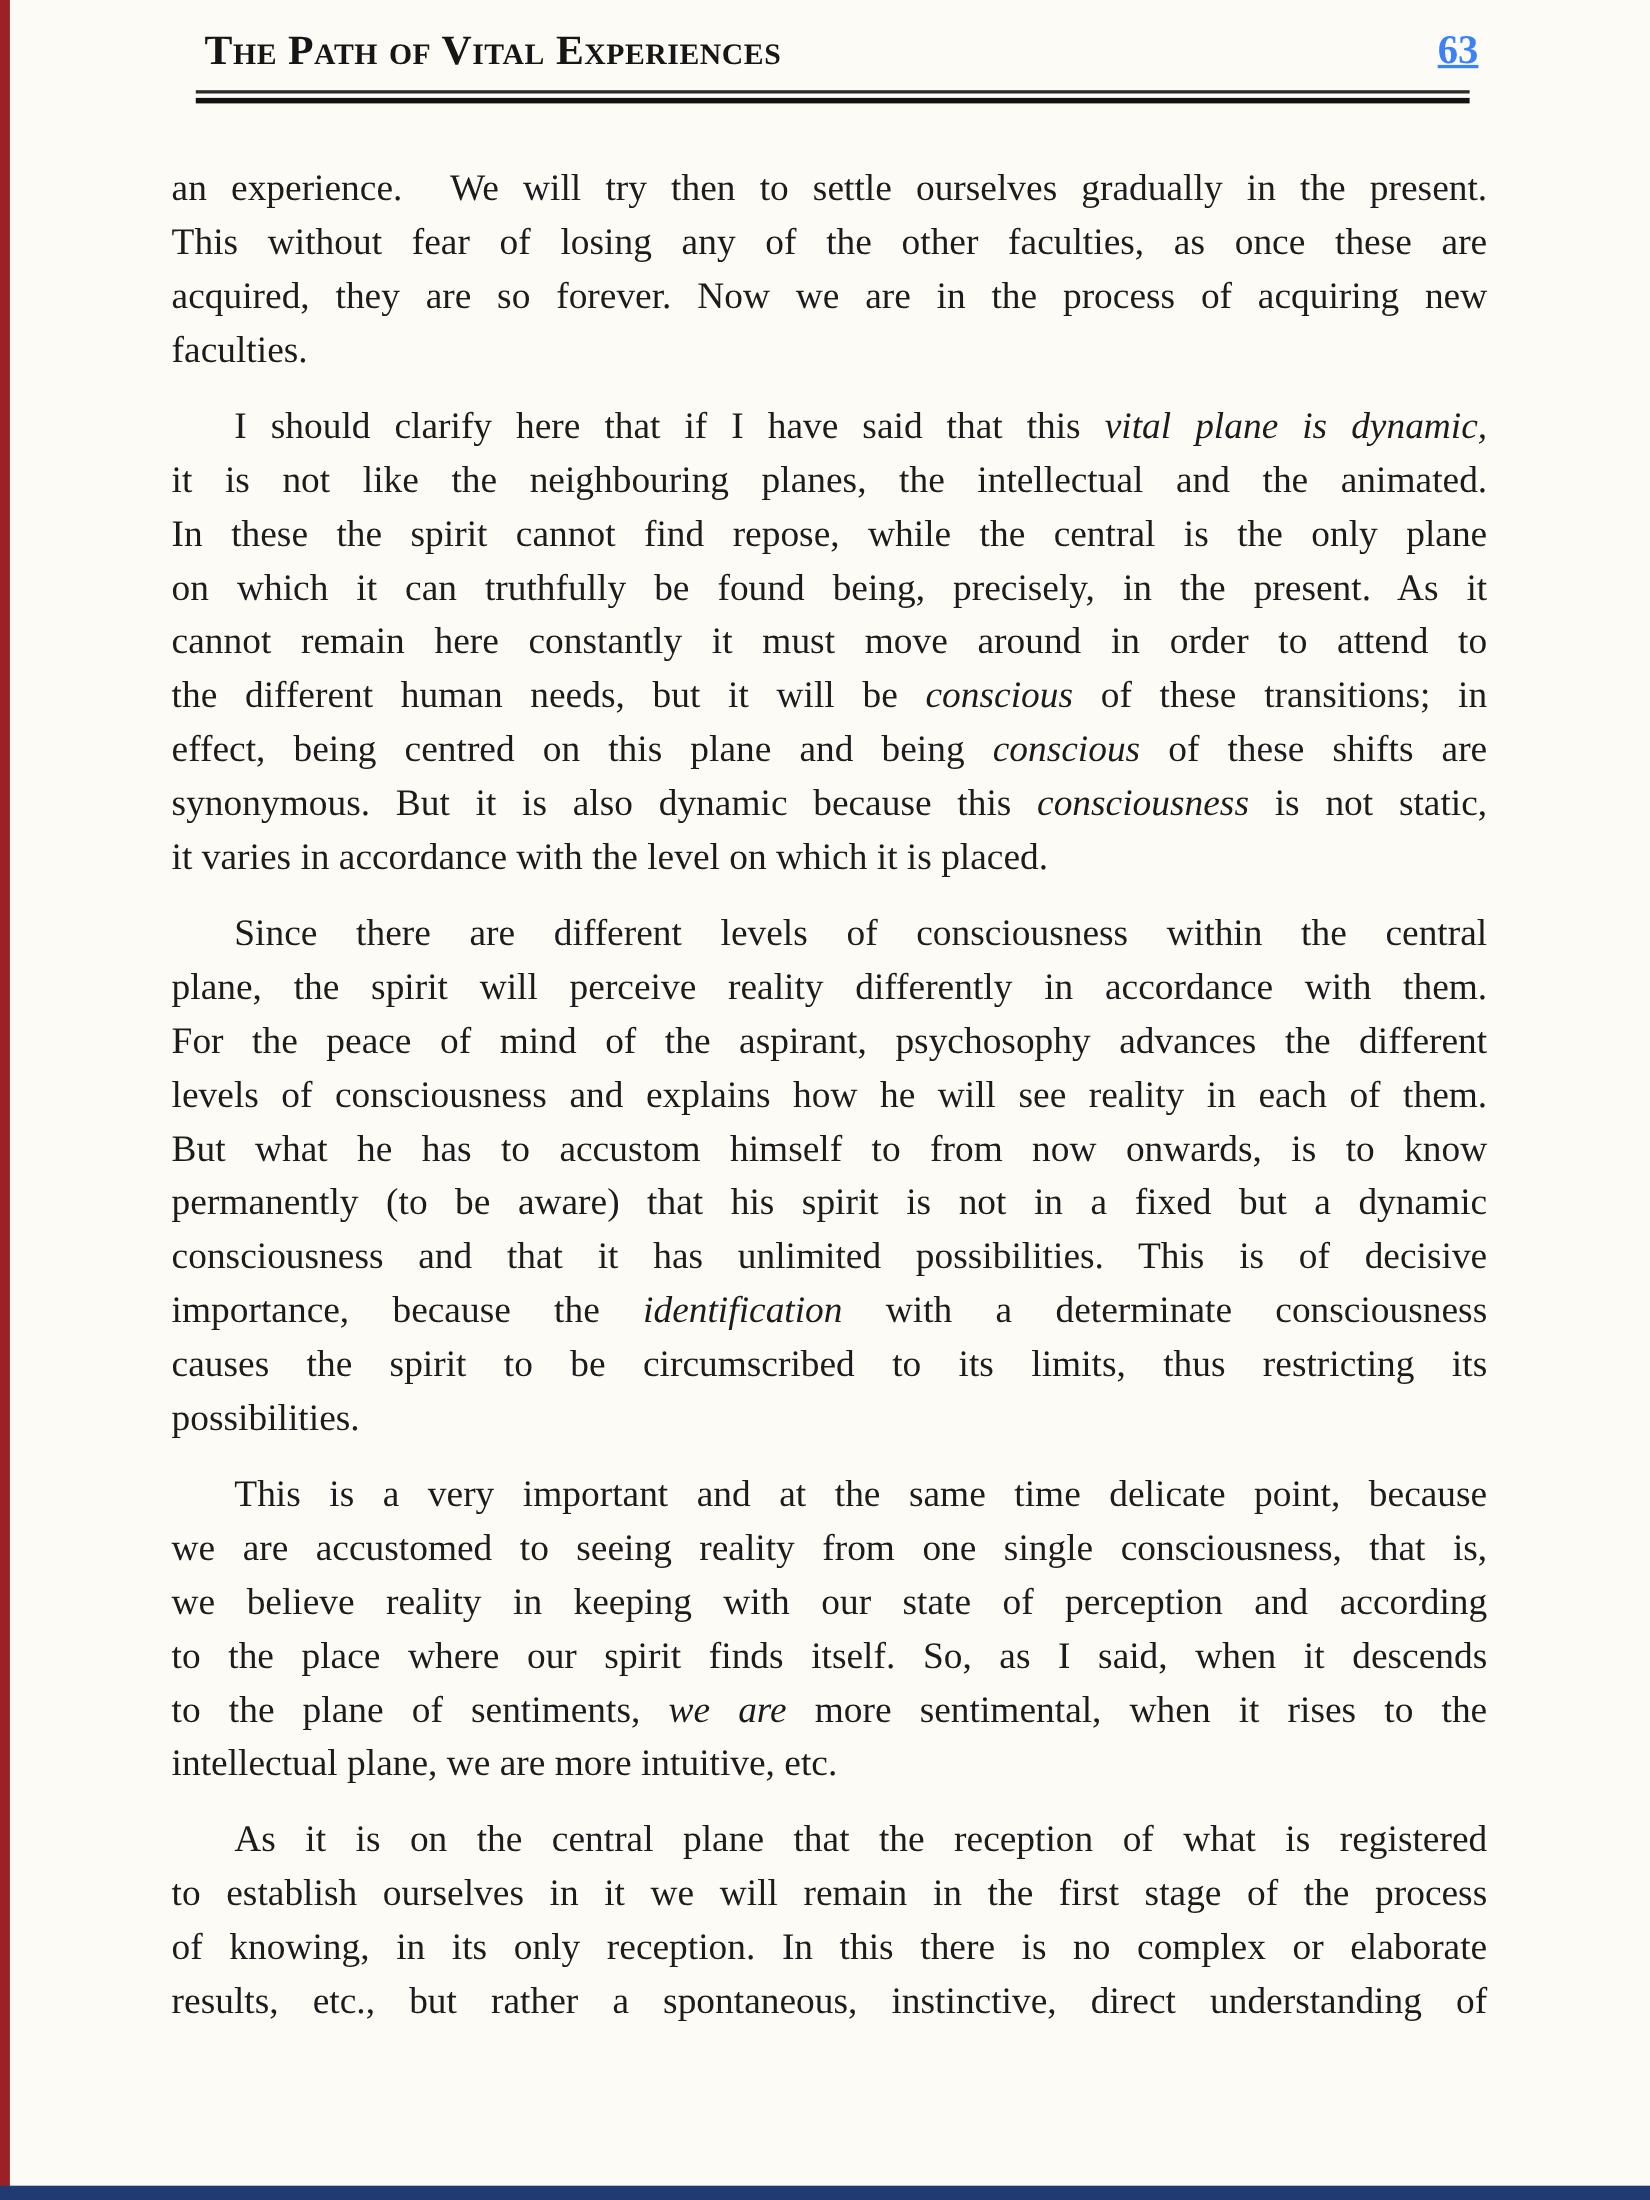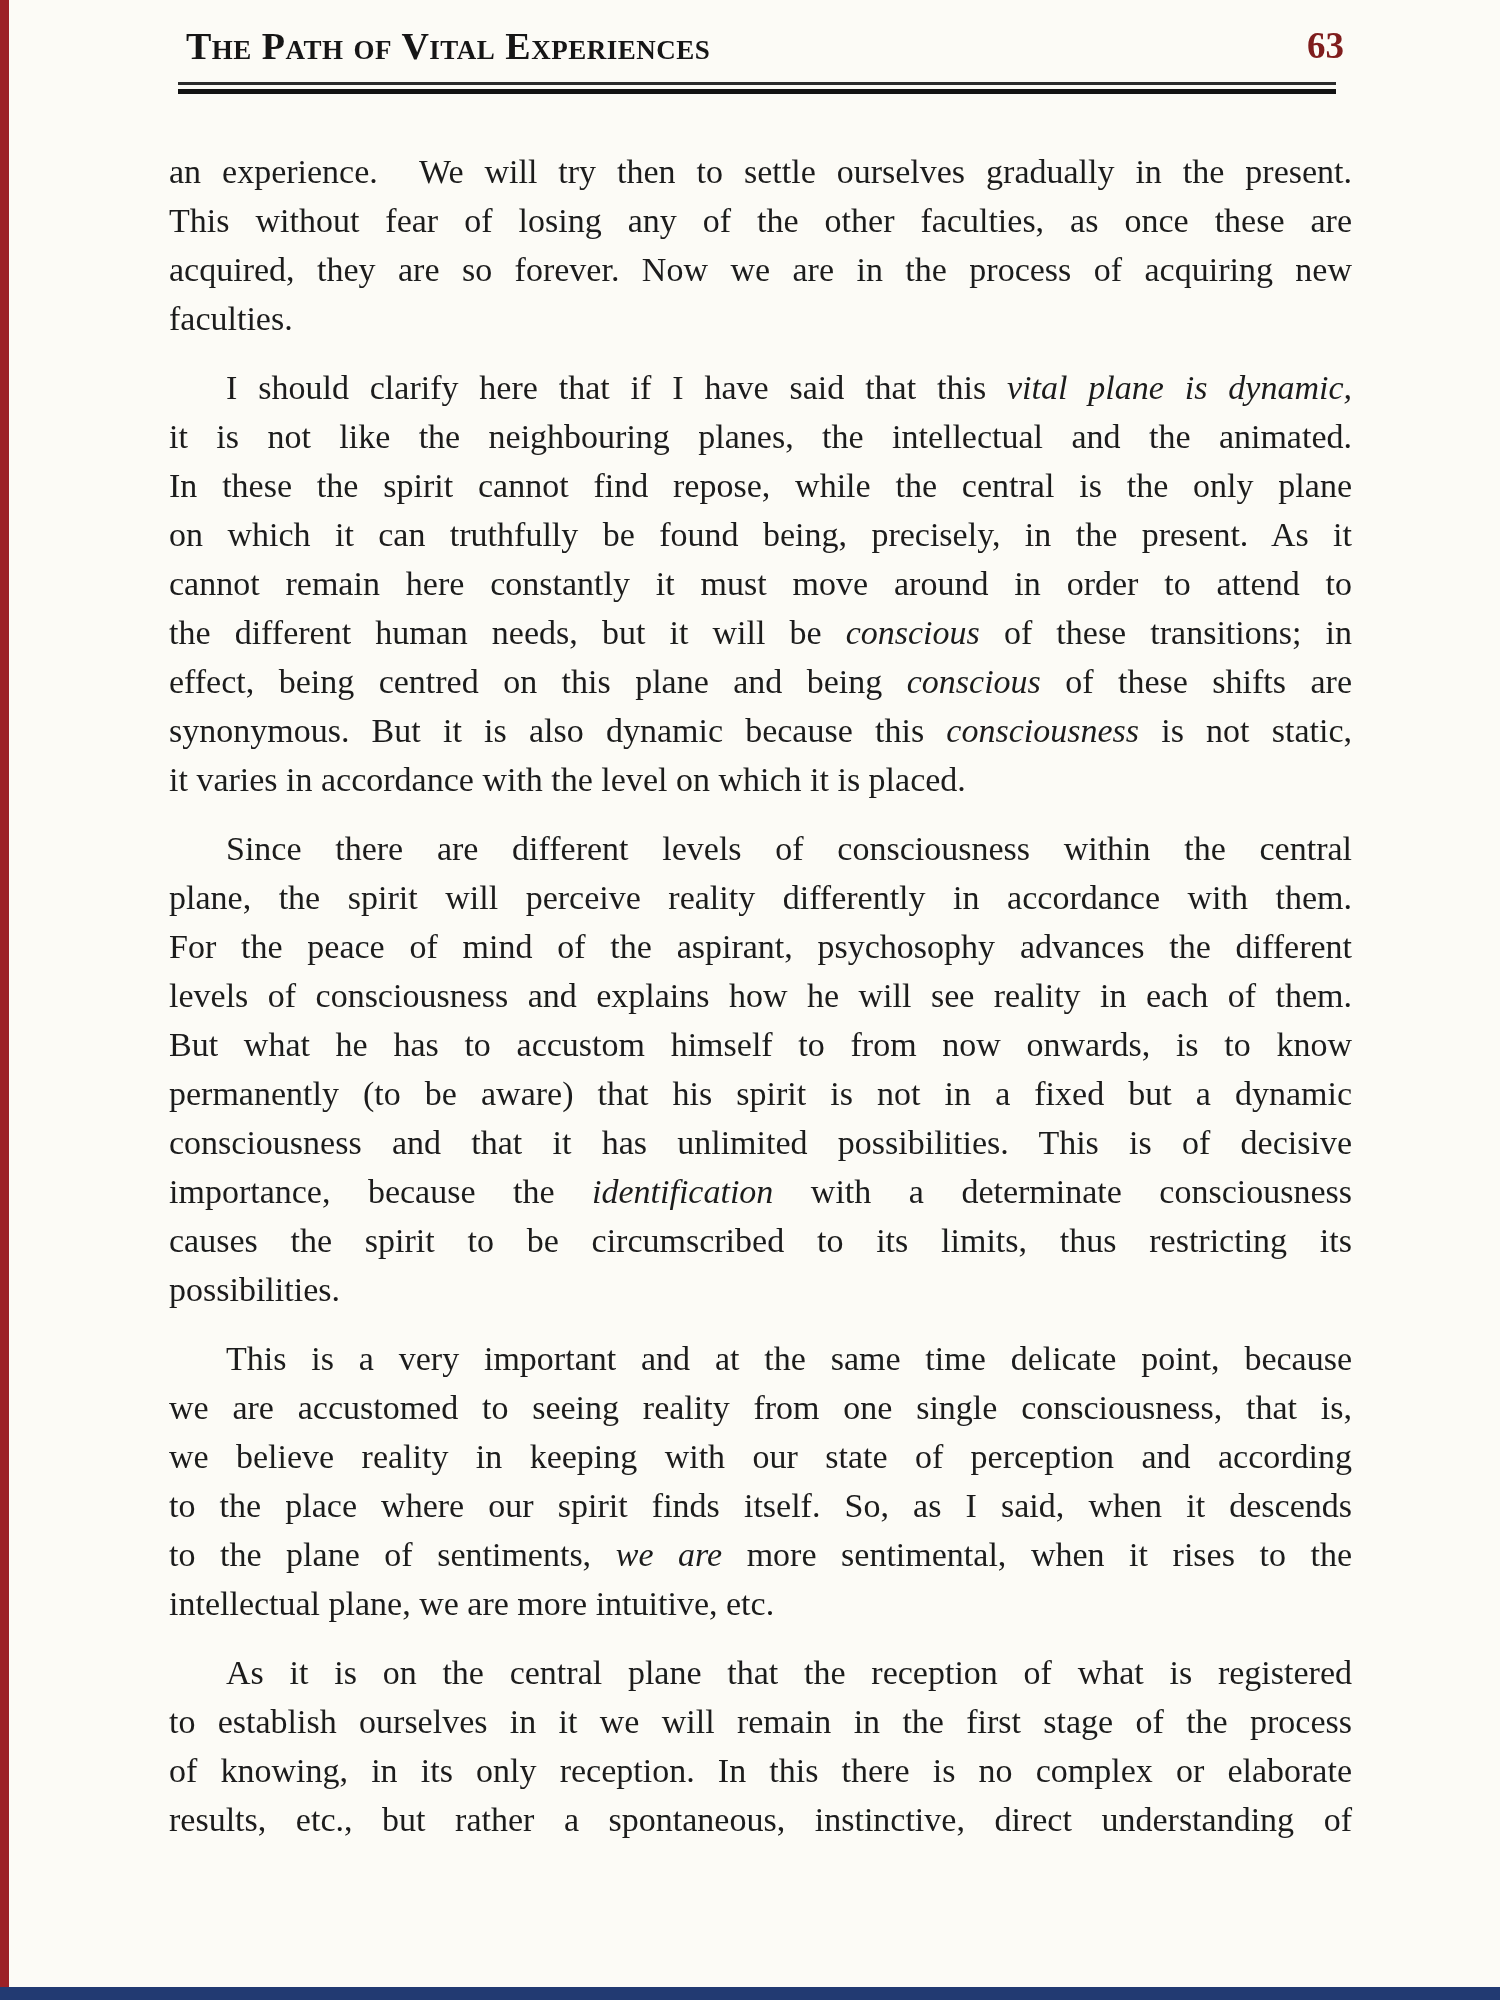--- a/index.html
+++ b/index.html
@@ -31,36 +31,37 @@
     font-weight: bold;
     font-variant: small-caps;
     font-size: 38px;
     letter-spacing: 0.5px;
     color: #161616;
     white-space: nowrap;
   }
   .page-number {
     font-weight: bold;
     font-size: 37px;
-    color: #7f1d1d;
+    color: #3b82f6;
+    text-decoration: underline;
   }
   .header-rule {
     position: absolute; left: 178px; top: 82px;
     width: 1158px; height: 4px;
     border-top: 3px solid #2b2b2b;
     border-bottom: 5px solid #121212;
   }
 
   .content {
     position: absolute; left: 156px; top: 147px; width: 1196px;
     color: #1c1c1c;
     font-size: 34px;
     line-height: 49px;
   }
-  .para { margin: 0 0 20px 13px; }
+  .para { margin: 0 0 20px 0; }
   .line {
     text-align: justify;
     text-align-last: justify;
   }
   .line.indent { padding-left: 57px; }
   .line.lastline { text-align-last: left; }
   .line em { }
 </style>
 </head>
 <body>

